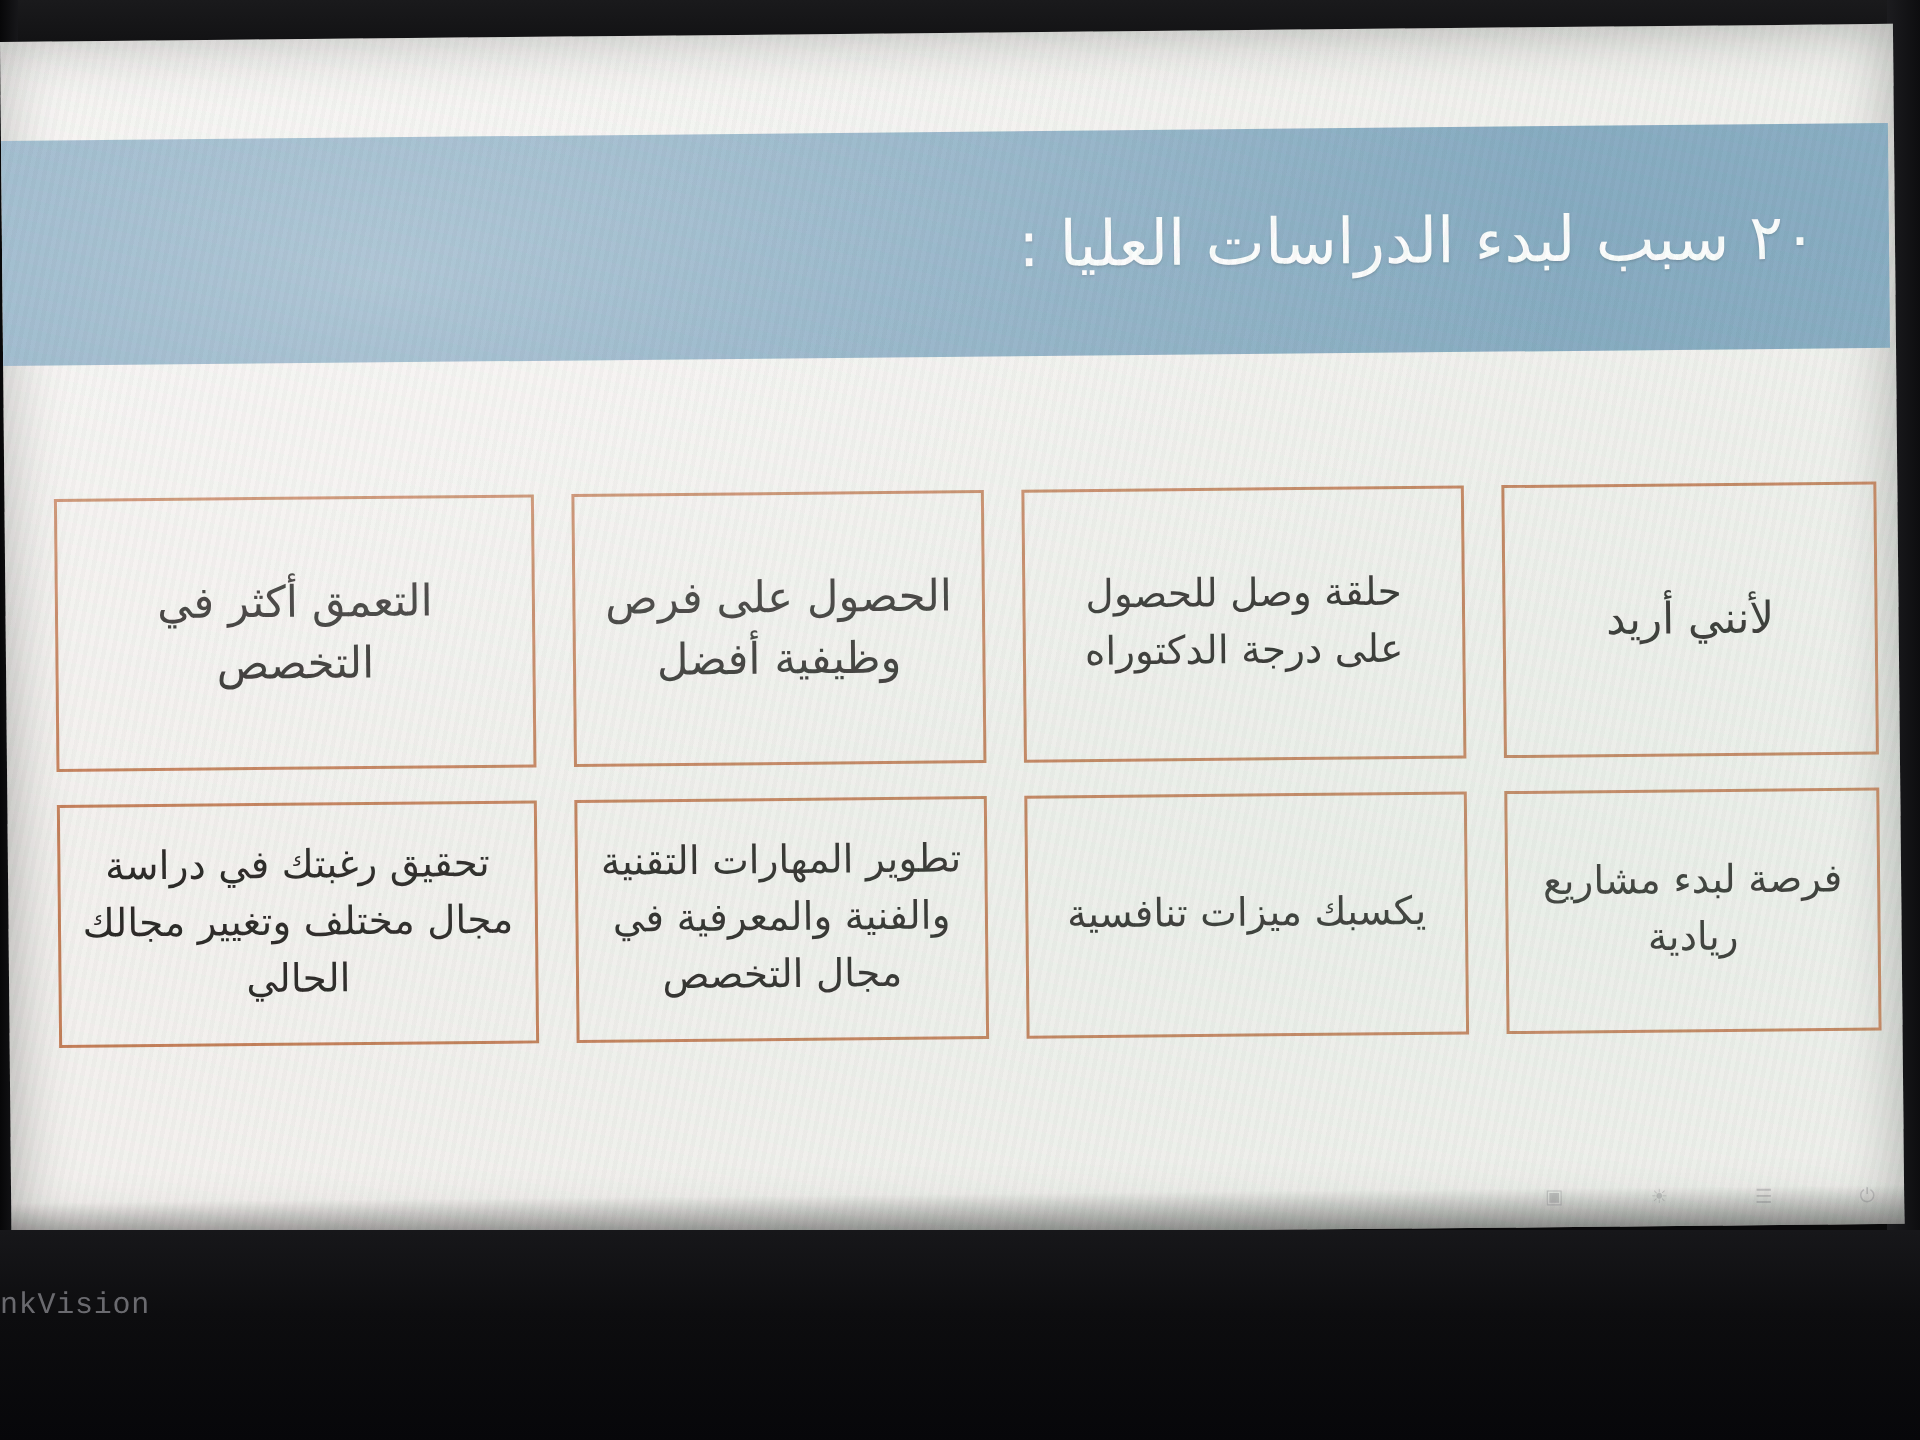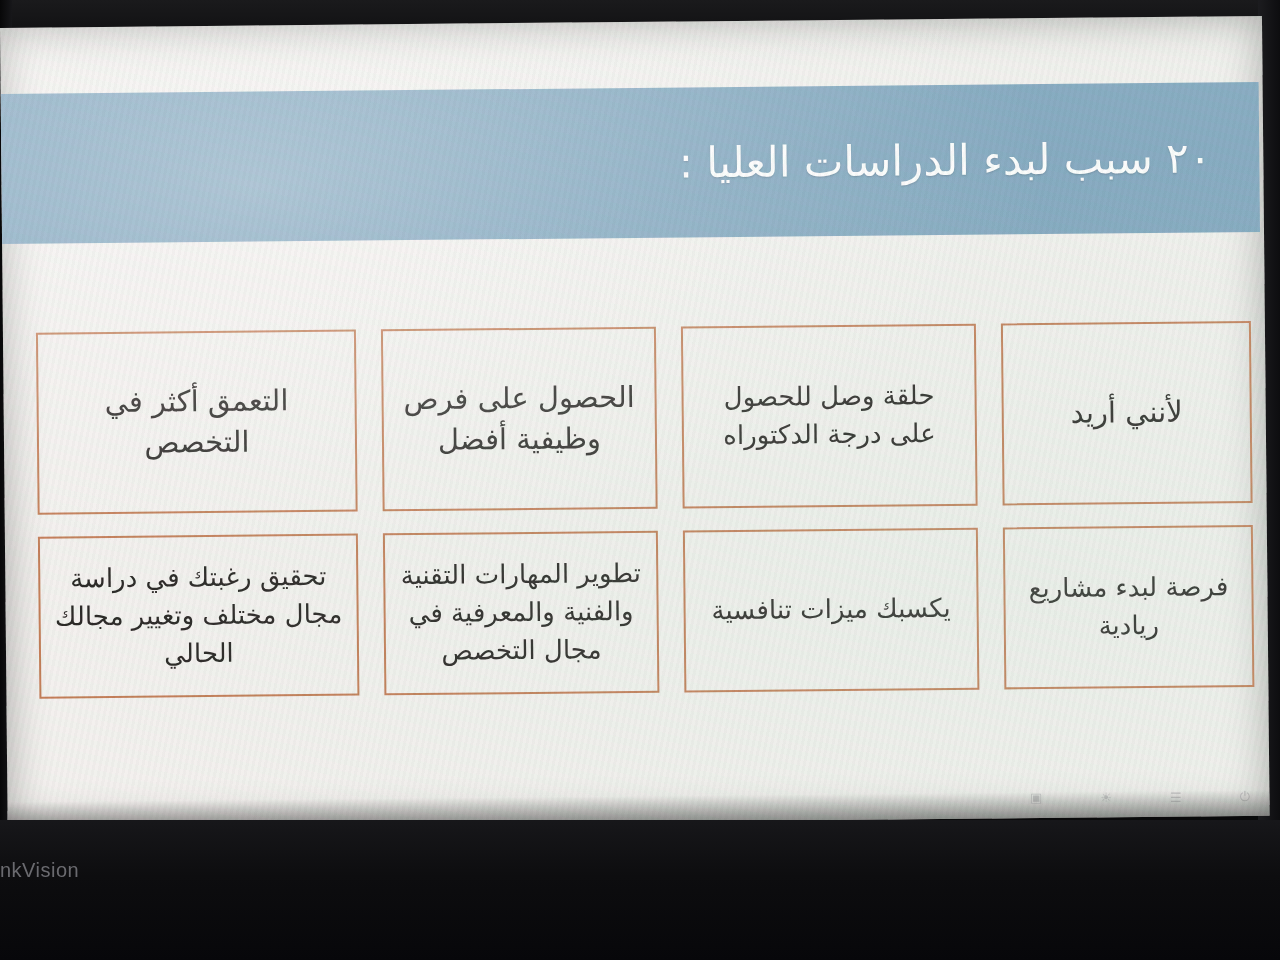--- a/index.html
+++ b/index.html
@@ -47,21 +47,21 @@
     left: 0; bottom: 0;
     width: 1280px; height: 140px;
     background: linear-gradient(180deg, #17171a 0%, #0d0d0f 40%, #07070a 100%);
   }
   #brand {
     position: absolute;
     left: 0px; bottom: 78px;
     color: #7b7b80;
     font-size: 20px;
     letter-spacing: 0.5px;
-    font-family: Liberation Sans, sans-serif;
+    font-family: Liberation Mono, monospace;
     opacity: .85;
   }
   #monitor-controls {
     position: absolute;
     right: 30px; bottom: 148px;
     width: 220px; height: 30px;
     opacity: .40;
     display: flex;
     justify-content: space-between;
     align-items: center;

